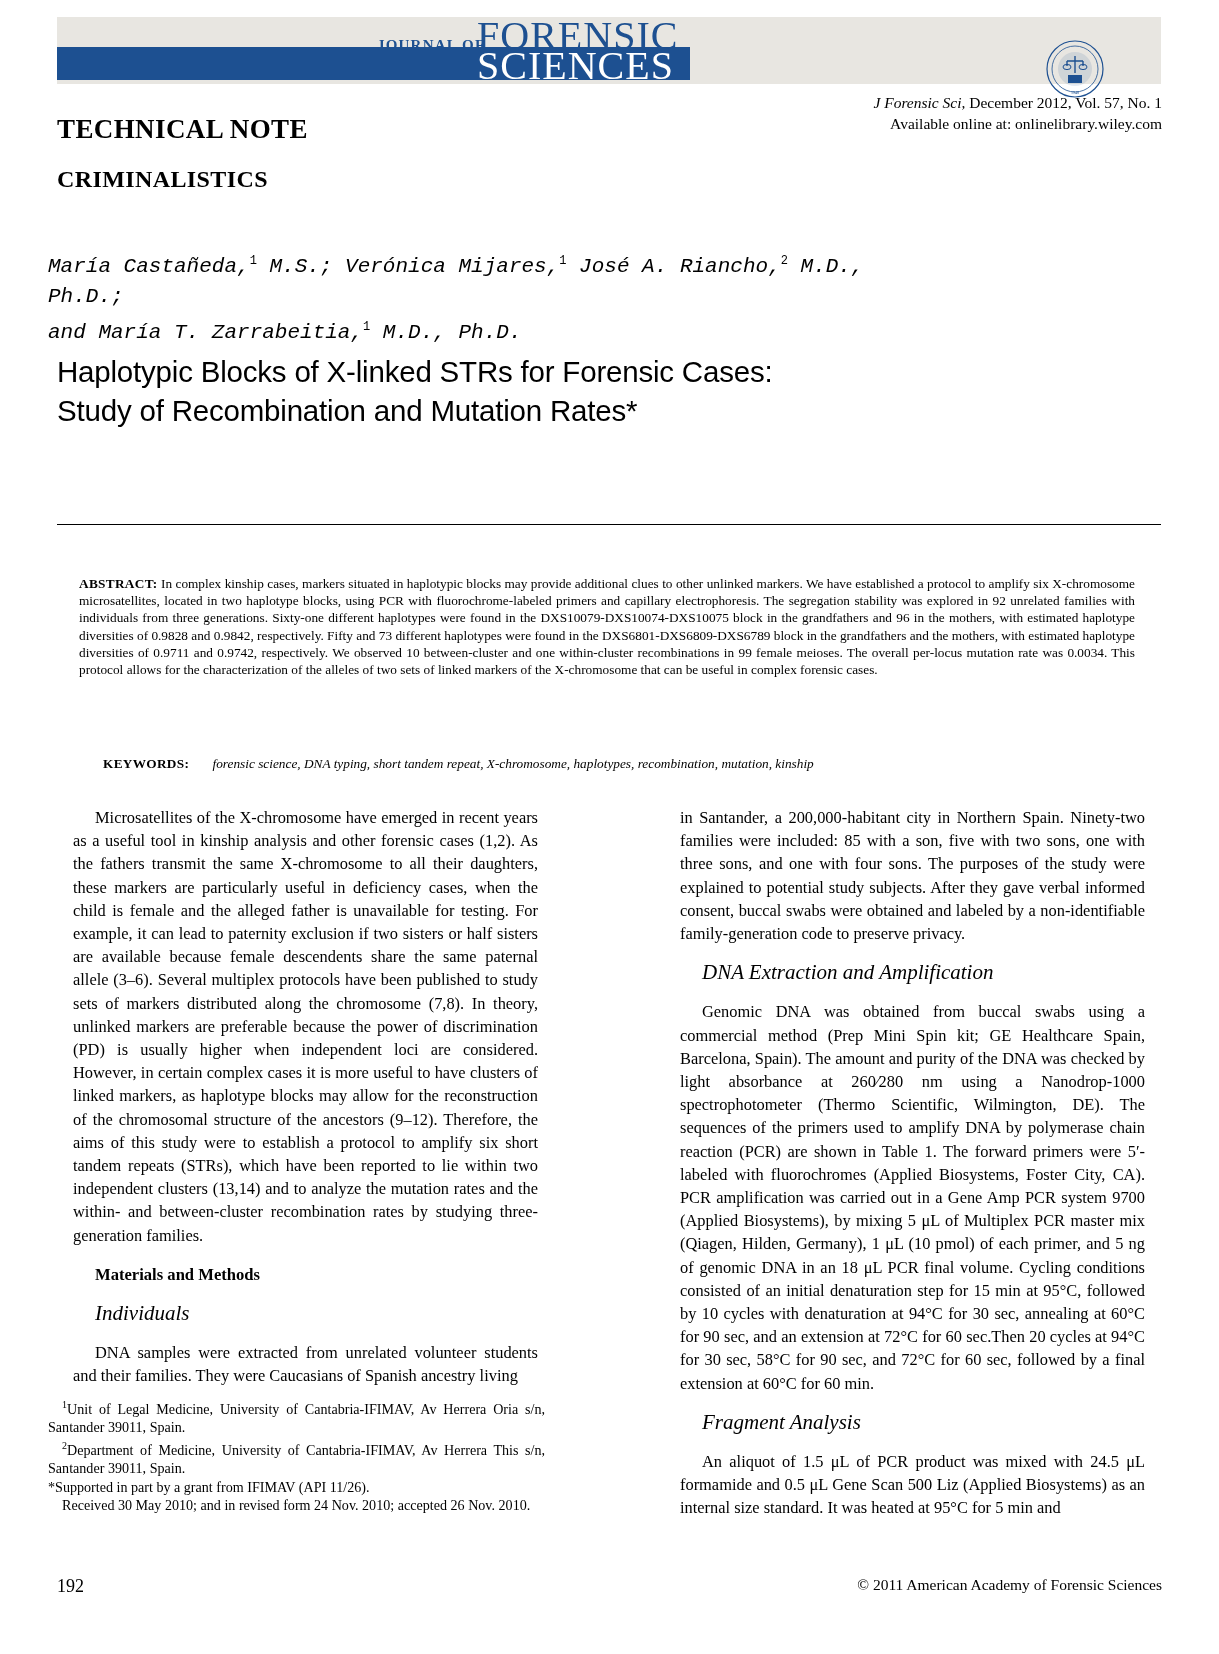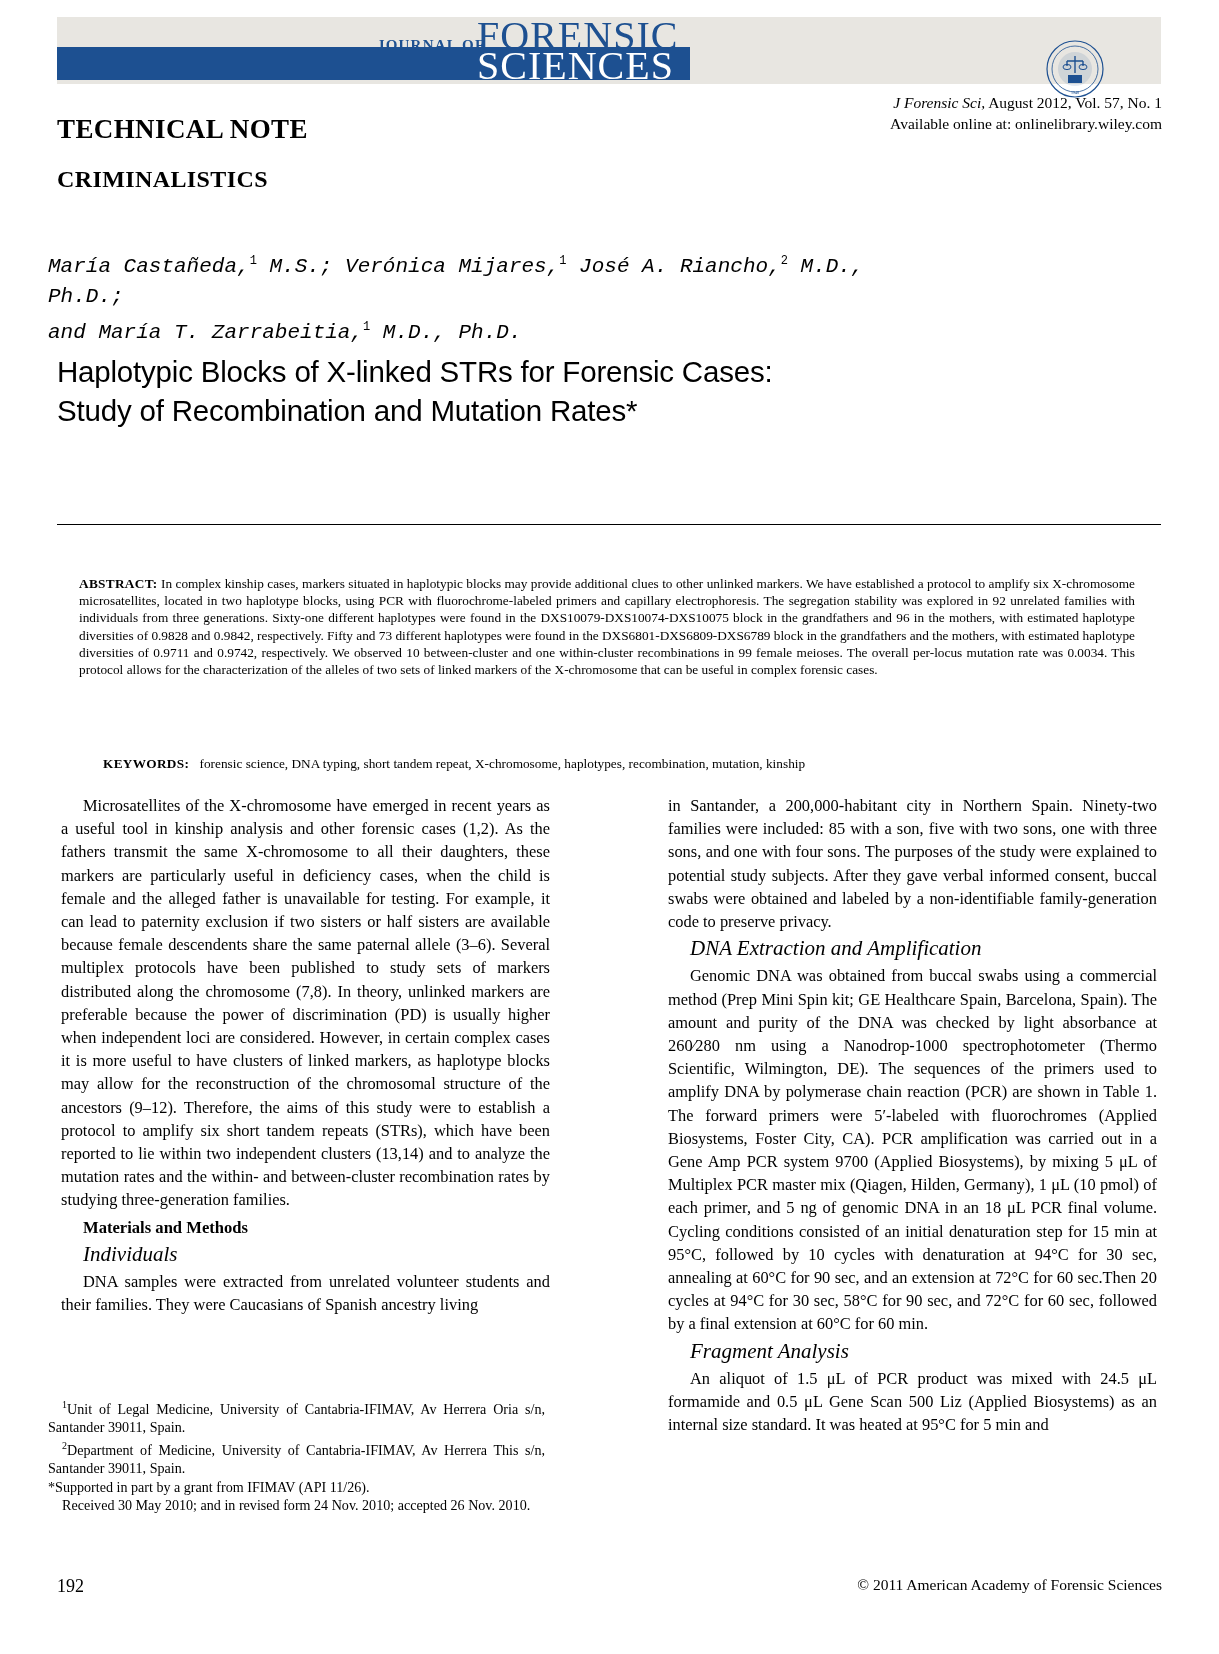--- a/index.html
+++ b/index.html
@@ -175,36 +175,36 @@
   .abstract b { font-weight: bold; letter-spacing: 0.3px; }
   .keywords {
     position: absolute;
     left: 103px;
     top: 755px;
     width: 1032px;
     font-size: 13.3px;
     line-height: 17.2px;
   }
   .keywords b { font-weight: bold; letter-spacing: 0.3px; }
-  .keywords .kw-list { margin-left: 7px; }
+  .keywords .kw-list { margin-left: 20px; font-style: italic; }
 
   
   .col {
     position: absolute;
     top: 790px;
     width: 497px;
     font-size: 16.4px;
     line-height: 23.2px;
     text-align: justify;
   }
   .col-left  { left: 57px; }
   .col-right { left: 664px; }
 
   .col p {
-    margin: 4px;
+    margin: 16px;
     text-indent: 22px;
   }
   .col p.noindent { text-indent: 0; }
   .h2 {
     margin: 0;
     font-weight: bold;
     font-size: 16.6px;
     text-indent: 0;
     text-align: left;
   }
@@ -269,21 +269,21 @@
         <path d="M30 17 L30 34 M22 22 L38 22 M22 22 L22 27 M38 22 L38 27" stroke="#1d5091" stroke-width="1.4" fill="none"></path>
         <ellipse cx="22" cy="28" rx="4" ry="2.6" fill="none" stroke="#1d5091" stroke-width="1"></ellipse>
         <ellipse cx="38" cy="28" rx="4" ry="2.6" fill="none" stroke="#1d5091" stroke-width="1"></ellipse>
         <rect x="23" y="36" width="14" height="8" fill="#1d5091"></rect>
         <text x="30" y="55" font-size="4" text-anchor="middle" fill="#1d5091" font-family="Liberation Serif, serif">1948</text>
       </svg>
     </div>
   </div>
 
   <div class="citation">
-    <div><span class="j-italic">J Forensic Sci,</span><span> August 2012, Vol. 57, No. 1</span></div>
+    <div><span class="j-italic">J Forensic Sci,</span><span> December 2012, Vol. 57, No. 1</span></div>
     <div>Available online at: onlinelibrary.wiley.com</div>
   </div>
 
   <div class="technical-note">TECHNICAL NOTE</div>
   <div class="criminalistics">CRIMINALISTICS</div>
 
   <div class="authors">
     <span><span>María Castañeda,</span><sup>1</sup><span> M.S.; Verónica Mijares,</span><sup>1</sup><span> José A. Riancho,</span><sup>2</sup><span> M.D., Ph.D.;</span></span><br>
     <span><span>and María T. Zarrabeitia,</span><sup>1</sup><span> M.D., Ph.D.</span></span>
   </div>

